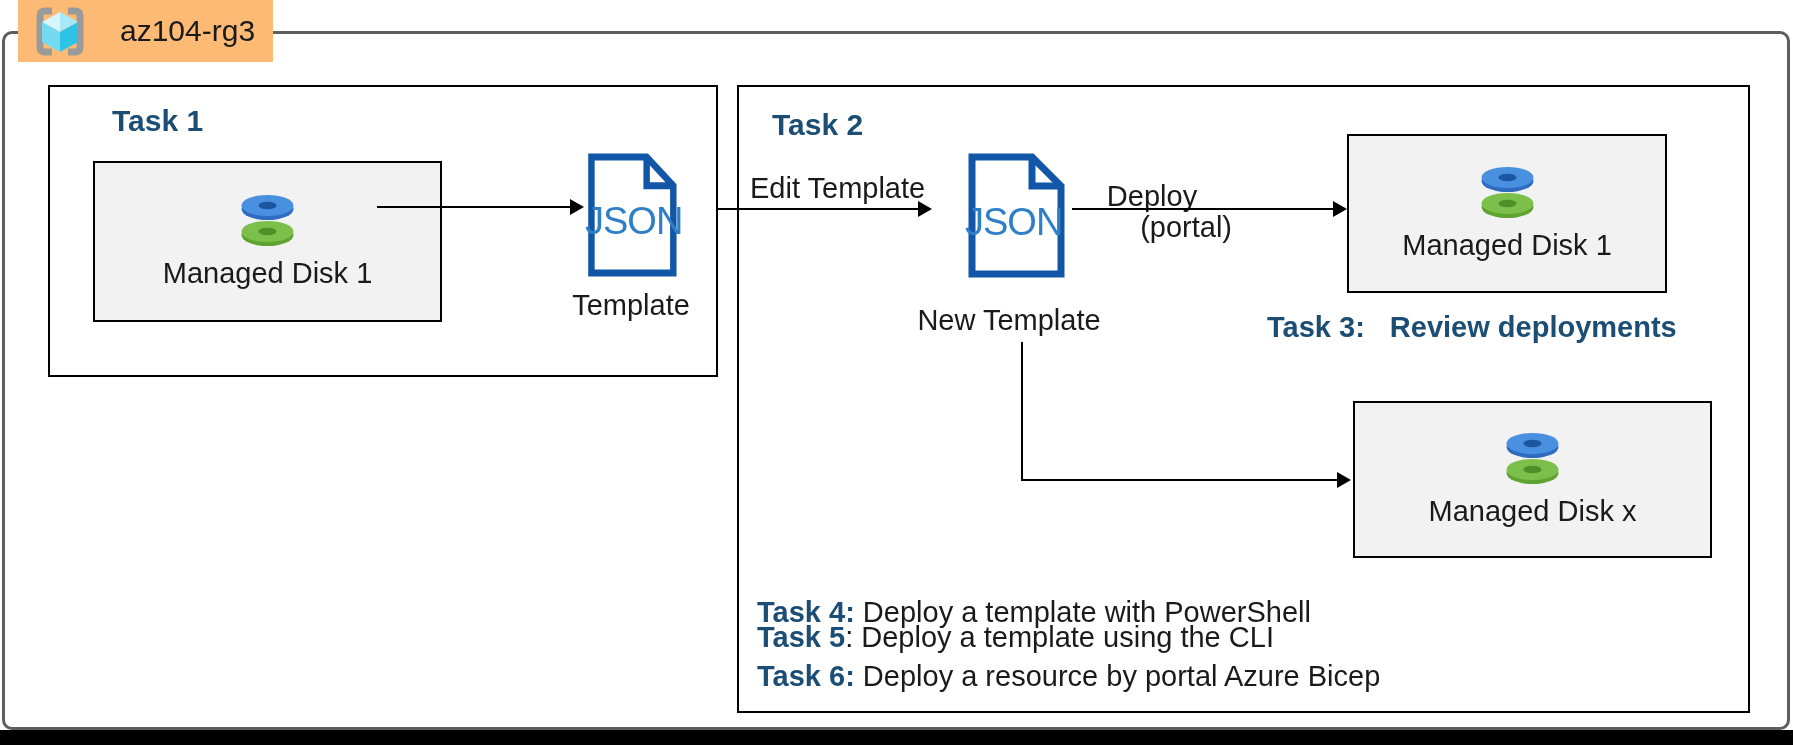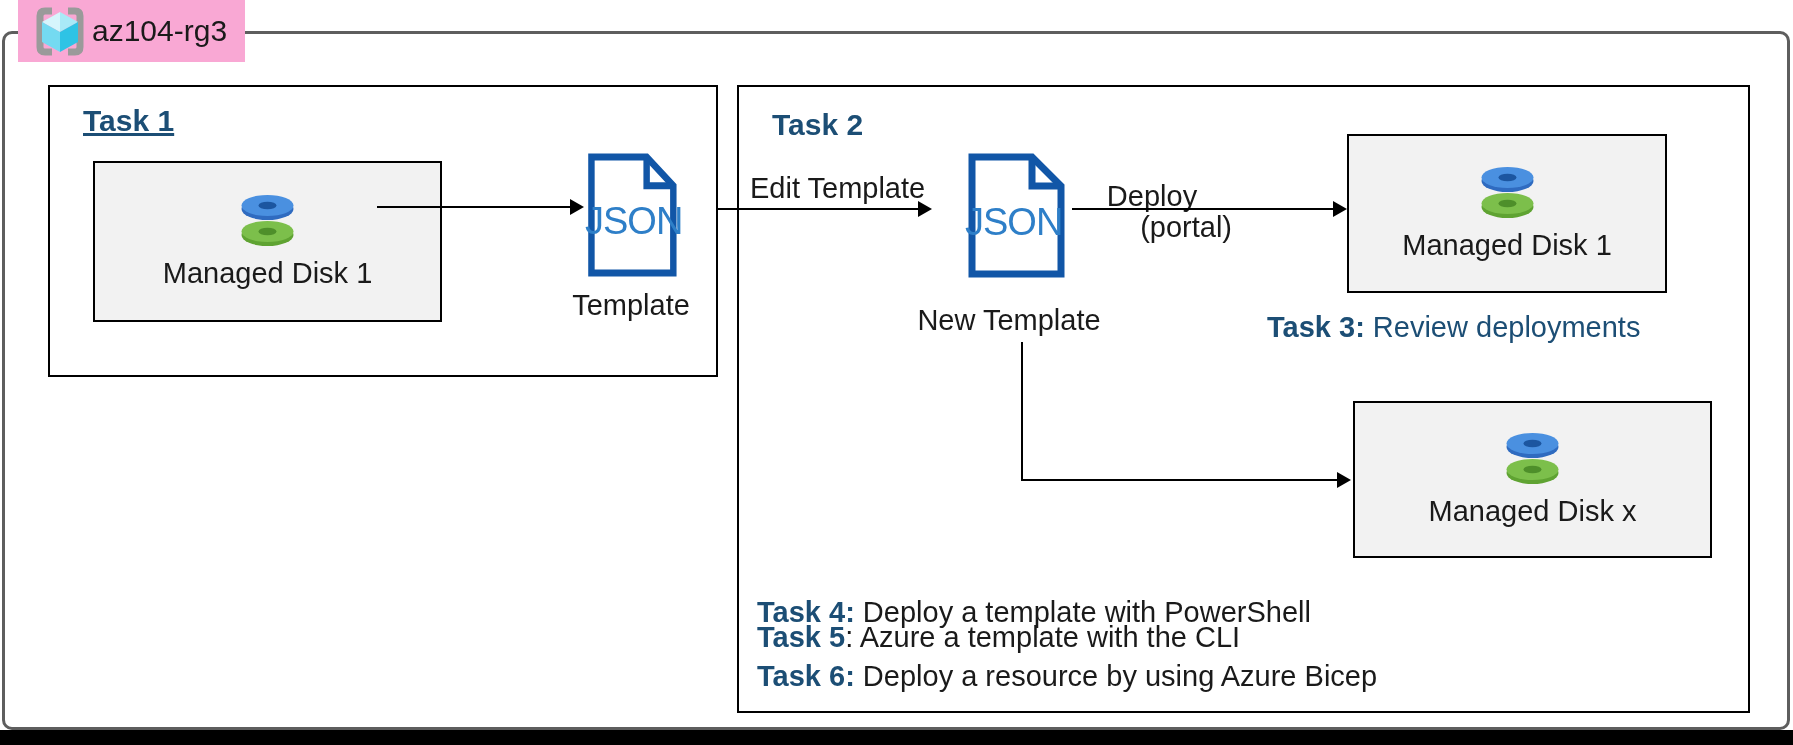--- a/index.html
+++ b/index.html
@@ -7,29 +7,29 @@
     position:relative;width:1793px;height:745px;overflow:hidden;background:#fff;
     font-family:"Liberation Sans",sans-serif;color:var(--text,#1a1a1a);
   }
   
   .outer-box{
     position:absolute;left:2px;top:31px;width:1788px;height:699px;box-sizing:border-box;
     border:3px solid var(--outer-border,#5e5e5e);border-radius:10px;background:#fff;
   }
   .rg-header{
     position:absolute;left:18px;top:0;height:62px;display:flex;align-items:center;
-    padding:0 18px 0 10px;background:#f9a8d4;z-index:5;
+    gap:28px;padding:0 18px 0 10px;background:#fdba74;z-index:5;
   }
   .rg-label{font-size:30px;color:var(--text,#1a1a1a);}
   
   .task-frame{position:absolute;box-sizing:border-box;border:2px solid var(--box-border,#000);background:#fff;}
   .t1-frame{left:48px;top:85px;width:670px;height:292px;}
   .t2-frame{left:737px;top:85px;width:1013px;height:628px;}
   .task-title{position:absolute;font-size:30px;font-weight:700;color:var(--navy,#1c4e75);z-index:3;}
-  .t1-title{left:83px;top:104px;text-decoration:underline;}
+  .t1-title{left:112px;top:104px;}
   .t2-title{left:772px;top:108px;}
   
   .disk-node{
     position:absolute;box-sizing:border-box;border:2px solid var(--box-border,#000);
     background:var(--box-fill,#f2f2f2);display:flex;flex-direction:column;
     align-items:center;justify-content:center;gap:10px;z-index:2;
   }
   .disk-node .disk-label{font-size:29px;color:var(--text,#1a1a1a);white-space:nowrap;}
   .dn-task1{left:93px;top:161px;width:349px;height:161px;}
   .dn-right1{left:1347px;top:134px;width:320px;height:159px;}
@@ -64,21 +64,21 @@
   .a2-line{left:718px;top:208px;width:202px;}
   .a2-head{left:918px;top:201px;}
   .a3-line{left:1072px;top:208px;width:263px;}
   .a3-head{left:1333px;top:201px;}
   .elb-v{left:1021px;top:342px;height:139px;}
   .elb-h{left:1021px;top:479px;width:318px;}
   .elb-head{left:1337px;top:472px;}
   
   .task3-line{position:absolute;left:1267px;top:311px;font-size:29px;z-index:3;white-space:nowrap;}
   .bold-navy{font-weight:700;color:var(--navy,#1c4e75);}
-  .reg-navy{font-weight:400;color:var(--navy,#1c4e75);}
+  .reg-navy{font-weight:700;color:var(--navy,#1c4e75);margin-left:17px;}
   .task-line{position:absolute;left:757px;font-size:29px;z-index:3;white-space:nowrap;color:var(--text,#1a1a1a);}
   .task4{top:581px;margin-top:15px;}
   .task5{top:621px;}
   .task6{top:660px;}
   
   .bottom-bar{position:absolute;left:0;top:730px;width:1793px;height:15px;background:#000;z-index:6;}
 </style>
 </head>
 <body>
 
@@ -170,17 +170,17 @@
       <ellipse cx="27.5" cy="12.5" rx="26" ry="10.5" style="fill:var(--disk-blue-light);"></ellipse>
       <ellipse cx="27.5" cy="12.5" rx="9" ry="3.8" style="fill:var(--disk-blue-dark);"></ellipse>
       <ellipse cx="27.5" cy="42" rx="26" ry="11" style="fill:var(--disk-green-side);"></ellipse>
       <ellipse cx="27.5" cy="38.5" rx="26" ry="10.5" style="fill:var(--disk-green);"></ellipse>
       <ellipse cx="27.5" cy="38.5" rx="9" ry="3.8" style="fill:var(--disk-green-dark);"></ellipse>
     </svg>
     <div class="disk-label">Managed Disk x</div>
   </div>
 
   <div class="task-line task4"><span class="bold-navy">Task 4:</span><span> Deploy a template with PowerShell</span></div>
-  <div class="task-line task5"><span class="bold-navy">Task 5</span><span>: Azure a template with the CLI</span></div>
-  <div class="task-line task6"><span class="bold-navy">Task 6:</span><span> Deploy a resource by using Azure Bicep</span></div>
+  <div class="task-line task5"><span class="bold-navy">Task 5</span><span>: Deploy a template using the CLI</span></div>
+  <div class="task-line task6"><span class="bold-navy">Task 6:</span><span> Deploy a resource by portal Azure Bicep</span></div>
 
   <div class="bottom-bar"></div>
 </div>
 
 </body></html>

